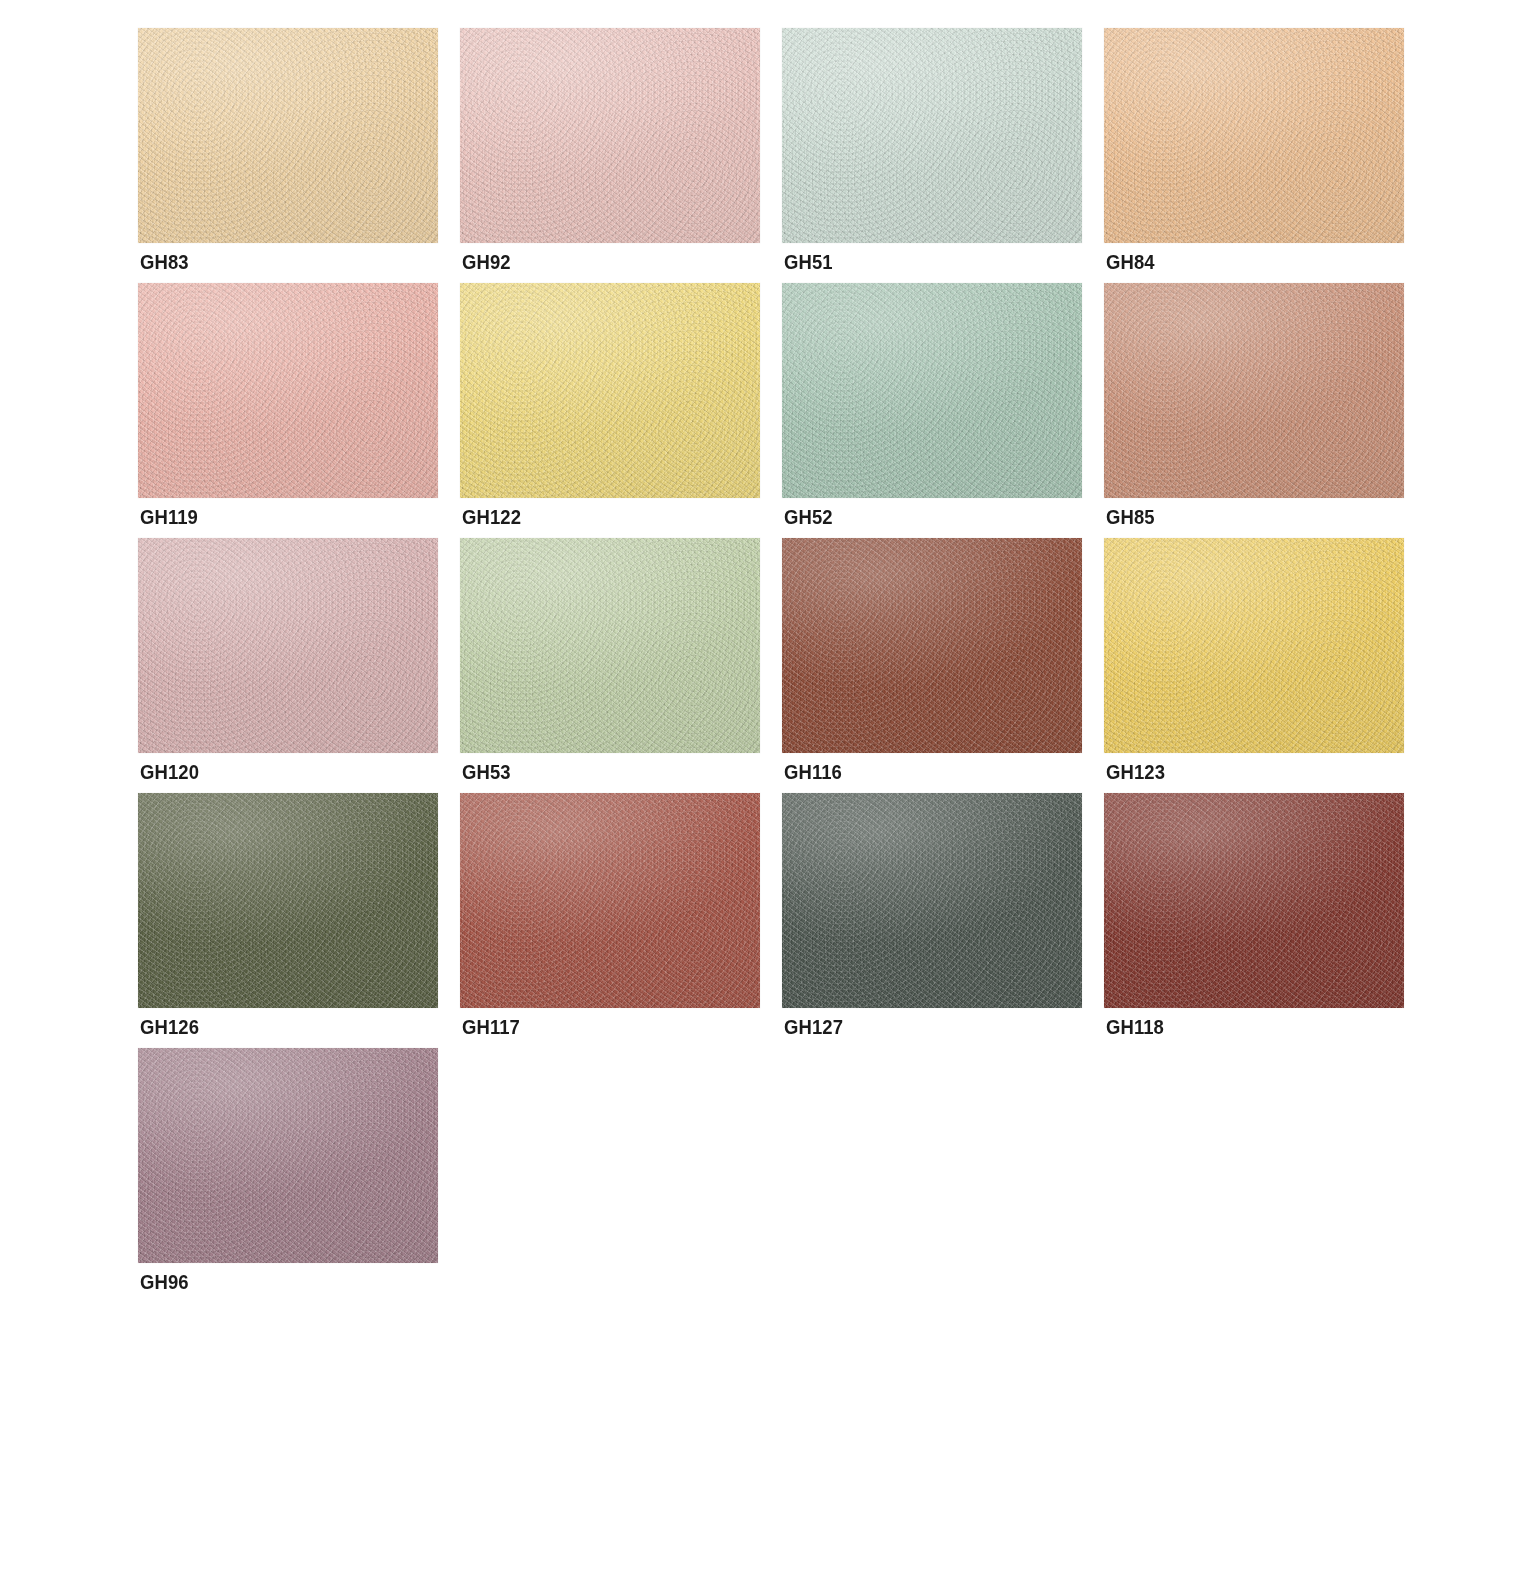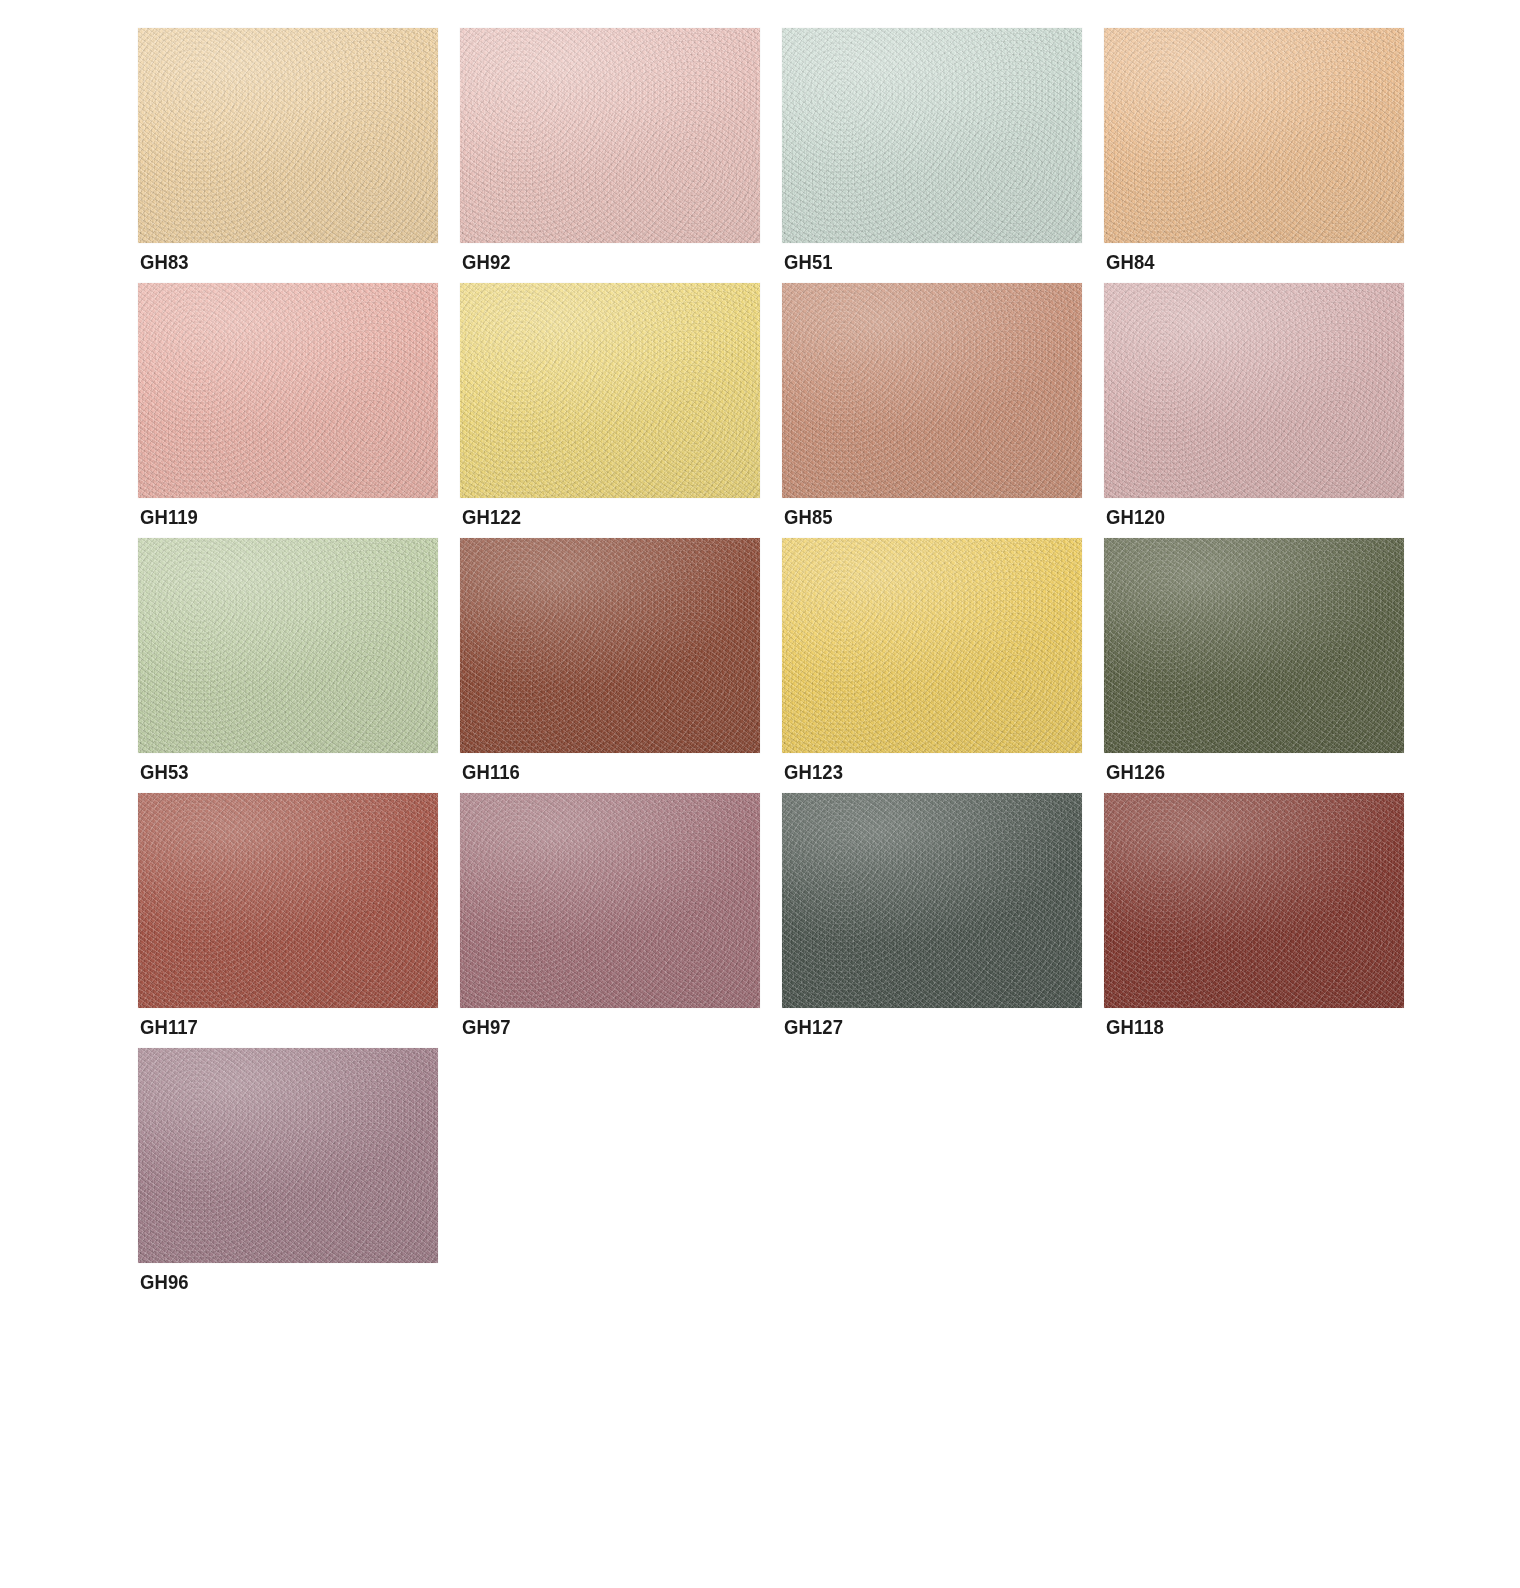--- a/index.html
+++ b/index.html
@@ -166,20 +166,29 @@
       <div class="swatch-cell">
         <div class="swatch-chip" style="background-color: rgb(242, 220, 126);">
           <div class="grain-a"></div>
           <div class="grain-b"></div>
           <div class="grain-c"></div>
           <div class="shade"></div>
         </div>
         <div class="swatch-label">GH122</div>
       </div>
       <div class="swatch-cell">
+        <div class="swatch-chip" style="background-color: rgb(169, 200, 182);">
+          <div class="grain-a"></div>
+          <div class="grain-b"></div>
+          <div class="grain-c"></div>
+          <div class="shade"></div>
+        </div>
+        <div class="swatch-label">GH52</div>
+      </div>
+      <div class="swatch-cell">
         <div class="swatch-chip" style="background-color: rgb(204, 146, 121);">
           <div class="grain-a"></div>
           <div class="grain-b"></div>
           <div class="grain-c"></div>
           <div class="shade"></div>
         </div>
         <div class="swatch-label">GH85</div>
       </div>
       <div class="swatch-cell">
         <div class="swatch-chip" style="background-color: rgb(219, 180, 180);">
@@ -227,29 +236,20 @@
         <div class="swatch-label">GH126</div>
       </div>
       <div class="swatch-cell">
         <div class="swatch-chip" style="background-color: rgb(166, 84, 70);">
           <div class="grain-a"></div>
           <div class="grain-b"></div>
           <div class="grain-c"></div>
           <div class="shade"></div>
         </div>
         <div class="swatch-label">GH117</div>
-      </div>
-      <div class="swatch-cell">
-        <div class="swatch-chip" style="background-color: rgb(164, 114, 122);">
-          <div class="grain-a"></div>
-          <div class="grain-b"></div>
-          <div class="grain-c"></div>
-          <div class="shade"></div>
-        </div>
-        <div class="swatch-label">GH97</div>
       </div>
       <div class="swatch-cell">
         <div class="swatch-chip" style="background-color: rgb(77, 87, 80);">
           <div class="grain-a"></div>
           <div class="grain-b"></div>
           <div class="grain-c"></div>
           <div class="shade"></div>
         </div>
         <div class="swatch-label">GH127</div>
       </div>

